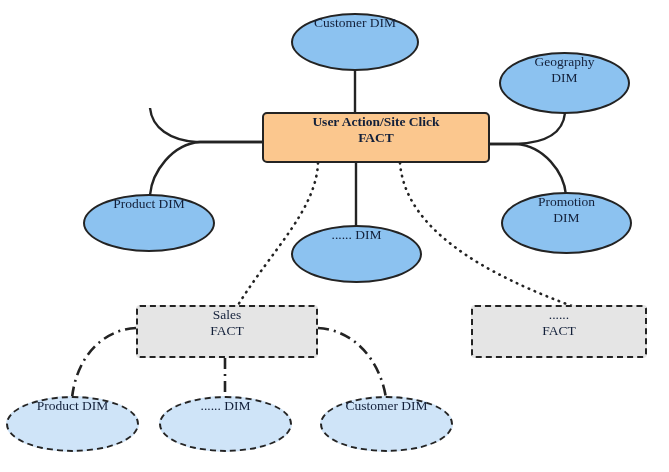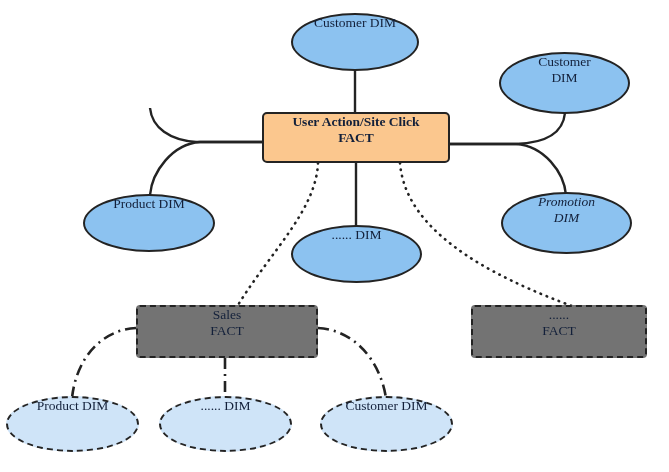--- a/index.html
+++ b/index.html
@@ -57,21 +57,21 @@
   
   .fact-node {
     background: #fbc78e;
     border: 2.2px solid #232323;
     border-radius: 5px;
     font-size: 13.5px;
     font-weight: 600;
   }
   
   .fact-node-sub {
-    background: #737373;
+    background: #e5e5e5;
     border: 2.8px dashed #232323;
     border-radius: 4px;
     font-size: 13.5px;
   }
 </style>
 </head>
 <body>
 
 <div id="diagram-canvas">
 
@@ -99,38 +99,38 @@
 
     <path d="M 318 328 C 354 330, 380 360, 386 398" fill="none" stroke="#232323" stroke-width="2.6" stroke-linecap="butt" stroke-dasharray="11 5 2 5"></path>
   </svg>
 
   <div class="node dim-node" style="left:291px; top:13px; width:128px; height:58px;">
     <span class="node-label">Customer DIM</span>
   </div>
 
 
   <div class="node dim-node" style="left:499px; top:52px; width:131px; height:62px;">
-    <span class="node-label">Customer
+    <span class="node-label">Geography
 DIM</span>
   </div>
 
   <div class="node dim-node" style="left:83px; top:194px; width:132px; height:58px;">
     <span class="node-label">Product DIM</span>
   </div>
 
-  <div class="node dim-node" style="left:501px; top:192px; width:131px; height:62px;font-style:italic;">
+  <div class="node dim-node" style="left:501px; top:192px; width:131px; height:62px;">
     <span class="node-label">Promotion
 DIM</span>
   </div>
 
   <div class="node dim-node" style="left:291px; top:225px; width:131px; height:58px;">
     <span class="node-label">...... DIM</span>
   </div>
 
-  <div class="node fact-node" style="left:262px; top:112px; width:188px; height:51px;">
+  <div class="node fact-node" style="left:262px; top:112px; width:228px; height:51px;">
     <span class="node-label">User Action/Site Click
 FACT</span>
   </div>
 
   <div class="node fact-node-sub" style="left:136px; top:305px; width:182px; height:53px;">
     <span class="node-label">Sales
 FACT</span>
   </div>
 
   <div class="node fact-node-sub" style="left:471px; top:305px; width:176px; height:53px;">

